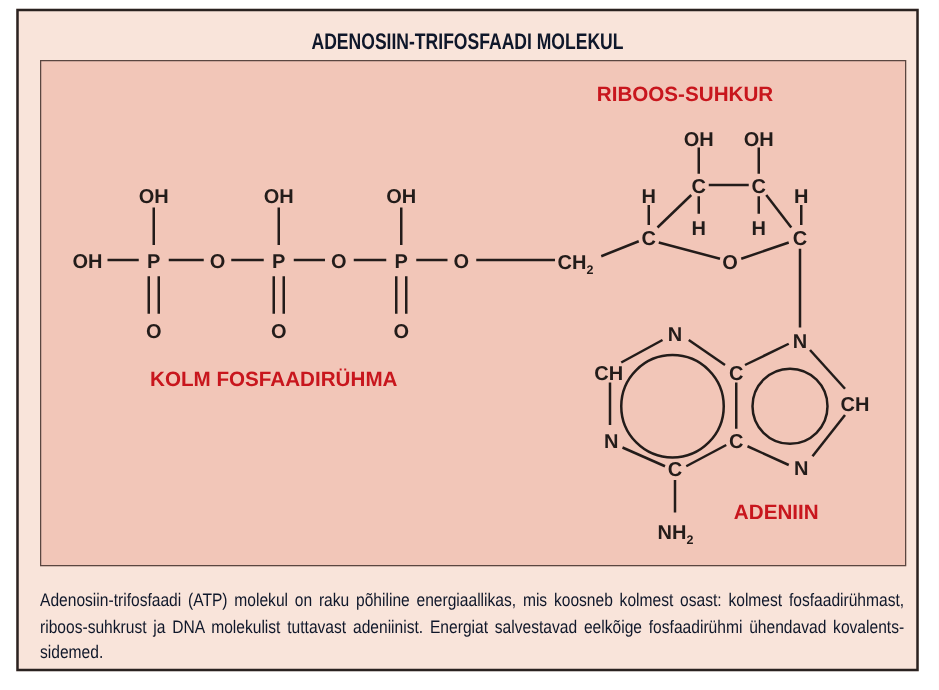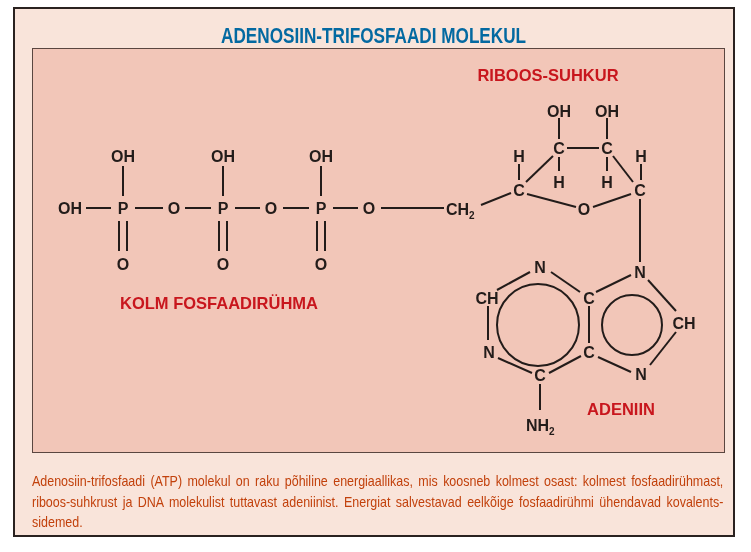--- a/index.html
+++ b/index.html
@@ -3,32 +3,32 @@
 <meta charset="utf-8">
 <style>
   html, body { margin: 0; padding: 0; background: #ffffff; }
   body { width: 751px; height: 552px; position: relative; overflow: hidden; }
   .frame {
     position: absolute; left: 13px; top: 7px; width: 722px; height: 530px;
     background: #f9e4da; border: 2px solid #2a2220; box-sizing: border-box;
   }
   .title {
     position: absolute; left: 0; top: 14px; width: 100%; text-align: center;
-    font-family: "Liberation Sans", sans-serif; font-weight: bold; font-size: 22px;
-    color: #0369a1; letter-spacing: 0;
+    font-family: "Liberation Sans", sans-serif; font-weight: bold; font-size: 18px;
+    color: #0f172a; letter-spacing: 0;
   }
   .title span { display: inline-block; transform: scaleX(0.78); transform-origin: center; }
   .panel {
     position: absolute; left: 17px; top: 39px; width: 693px; height: 405px;
     background: #f2c6b8; border: 1.5px solid #5a4640; box-sizing: border-box;
   }
   .caption {
     position: absolute; left: 17px; top: 462px; width: 693px;
     font-family: "Liberation Sans", sans-serif; font-size: 14.5px; line-height: 20.5px;
-    color: #c2410c; text-align: justify;
+    color: #0f172a; text-align: justify;
   }
   .caption span { display: block; transform: scaleX(0.86); transform-origin: left top; width: 116%; }
   svg.mol { position: absolute; left: 0; top: 0; }
   .atom { font-family: "Liberation Sans", sans-serif; font-weight: bold; font-size: 16px; fill: #231c1a; }
   .sub { font-size: 10px; }
   .lbl { font-family: "Liberation Sans", sans-serif; font-weight: bold; font-size: 16.5px; fill: #c8161d; }
   .b { stroke: #231c1a; stroke-width: 2; fill: none; }
 </style>
 </head>
 <body>

